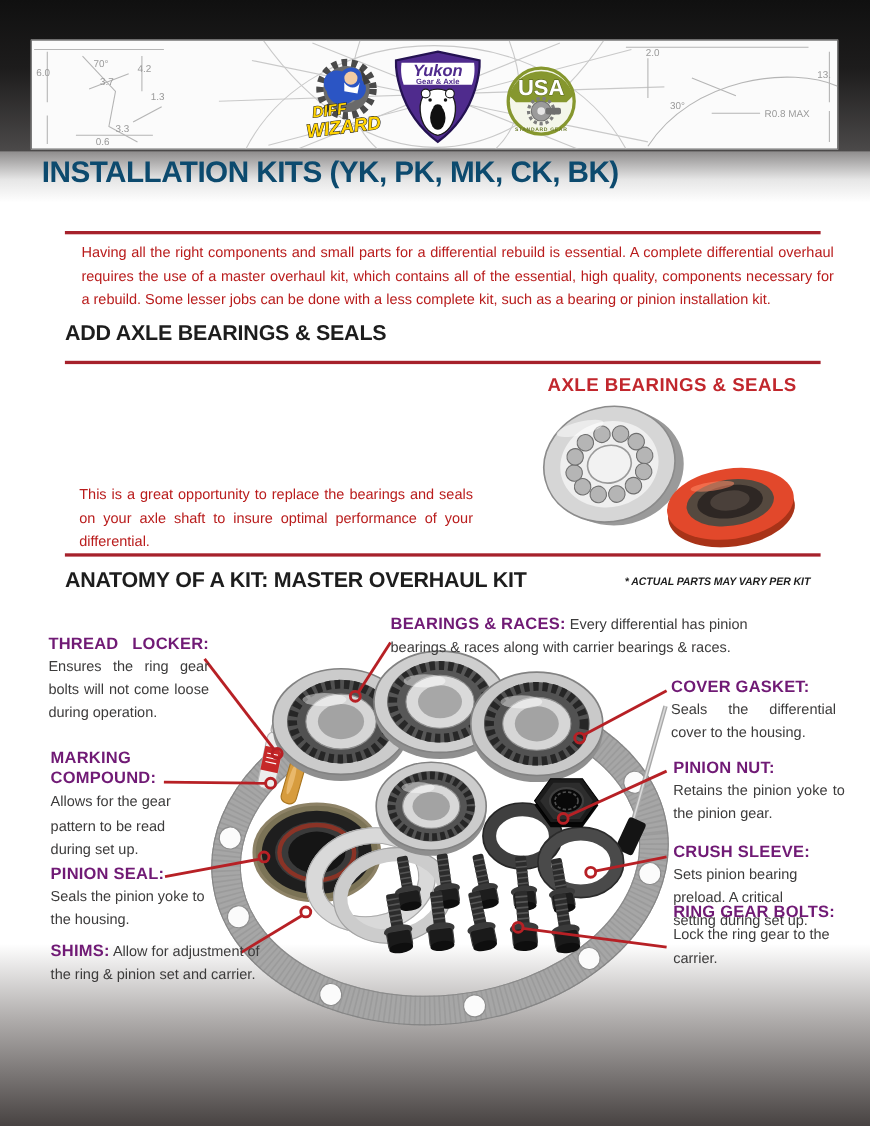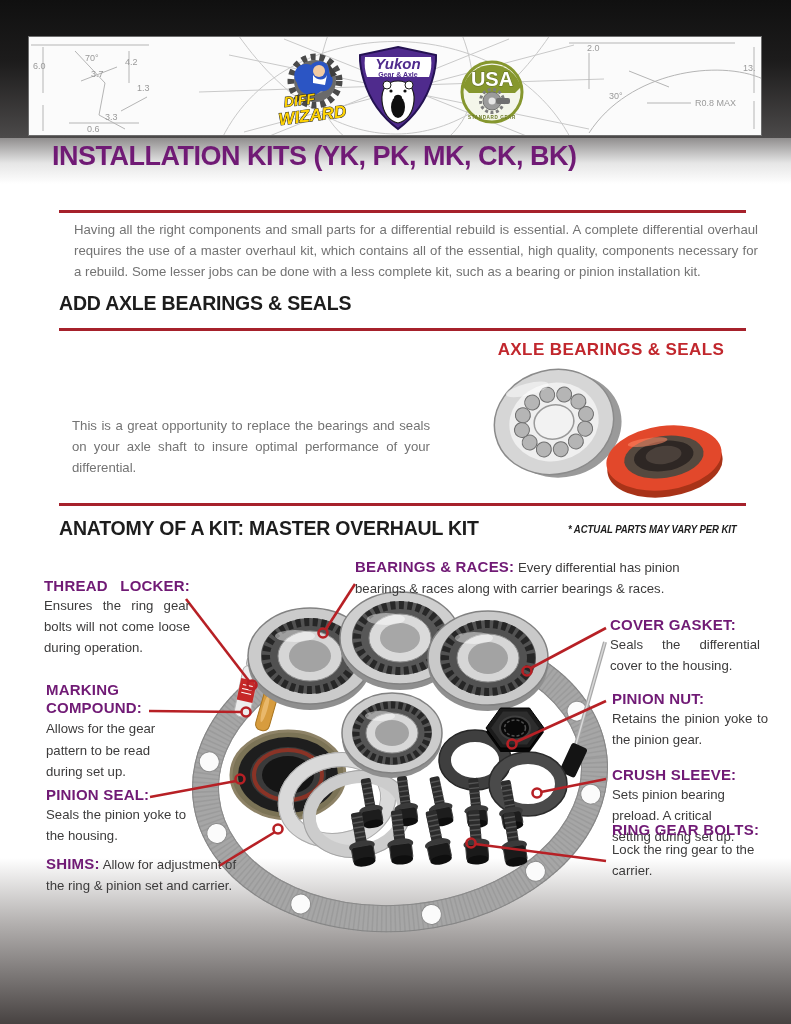--- a/index.html
+++ b/index.html
@@ -28,29 +28,29 @@
     background:linear-gradient(180deg,#908e8e 0%,#e6e6e6 55%,#ffffff 100%);
   }
   
   .bottom-shade {
     position:absolute; left:0; top:858px; width:791px; height:166px;
     background:linear-gradient(180deg,#ffffff 0%,#b2afae 40%,#474241 100%);
   }
   
   .abs { position:absolute; }
   h1.page-title {
-    left:52px; top:141px; font-size:27px; font-weight:700;
-    color:#701a75; letter-spacing:-0.5px; z-index:5;
+    left:38px; top:141px; font-size:27px; font-weight:700;
+    color:#0c4a6e; letter-spacing:-0.5px; z-index:5;
   }
   h2.section-h {
     font-size:19.5px; font-weight:700; color:#1d1d1d; letter-spacing:-0.2px; z-index:5;
   }
   .rule { height:3px; background:#a6212b; z-index:5; }
   p.body {
-    font-size:13.2px; line-height:1.58; color:#737373; text-align:justify; z-index:5;
+    font-size:13.2px; line-height:1.58; color:#b91c1c; text-align:justify; z-index:5;
   }
   p.body.bold { font-weight:700; color:#2d2c2c; font-size:13.8px; }
   .red-caption {
     font-size:17px; font-weight:700; color:#c1272d; letter-spacing:0.4px;
     text-align:center; z-index:5;
   }
   .anatomy-note {
     font-size:10px; font-weight:700; font-style:italic; color:#1c1c1c;
     letter-spacing:-0.1px; transform:scaleX(.96); transform-origin:left; z-index:5;
   }
@@ -167,21 +167,21 @@
 
   <div class="bottom-shade"></div>
 
   <h1 class="abs page-title">INSTALLATION KITS (YK, PK, MK, CK, BK)</h1>
 
   <div class="abs rule" style="left:59px; top:210px; width:687px;"></div>
   <p class="abs body" style="left:74px; top:220px; width:684px;">Having all the right components and small parts for a differential rebuild is essential. A complete differential overhaul requires the use of a master overhaul kit, which contains all of the essential, high quality, components necessary for a rebuild. Some lesser jobs can be done with a less complete kit, such as a bearing or pinion installation kit.</p>
 
   <h2 class="abs section-h" style="left:59px; top:292px;">ADD AXLE BEARINGS &amp; SEALS</h2>
   <div class="abs rule" style="left:59px; top:328px; width:687px;"></div>
-  <p class="abs body" style="left:72px; top:416px; width:358px;">This is a great opportunity to replace the bearings and seals on your axle shaft to insure optimal performance of your differential.</p>
+  <p class="abs body" style="left:72px; top:440px; width:358px;">This is a great opportunity to replace the bearings and seals on your axle shaft to insure optimal performance of your differential.</p>
   <div class="abs red-caption" style="left:462px; top:340px; width:298px;">AXLE BEARINGS &amp; SEALS</div>
 
   <svg class="axle-img" style="left:466px; top:360px;" width="292" height="138" viewBox="0 0 292 138">
     <g transform="translate(88,62) rotate(-14)">
       <ellipse cx="7" cy="5" rx="60" ry="52" fill="#9a9a9a"></ellipse>
       <ellipse cx="0" cy="0" rx="60" ry="52" fill="#d6d6d6" stroke="#8b8b8b" stroke-width="1.5"></ellipse>
       <ellipse cx="0" cy="0" rx="45" ry="39" fill="#efefef"></ellipse>
       <g fill="#b5b5b5" stroke="#6f6f6f" stroke-width="1">
         <circle cx="33" cy="0" r="7.5"></circle>
           <circle cx="28.6" cy="14" r="7.5"></circle>

